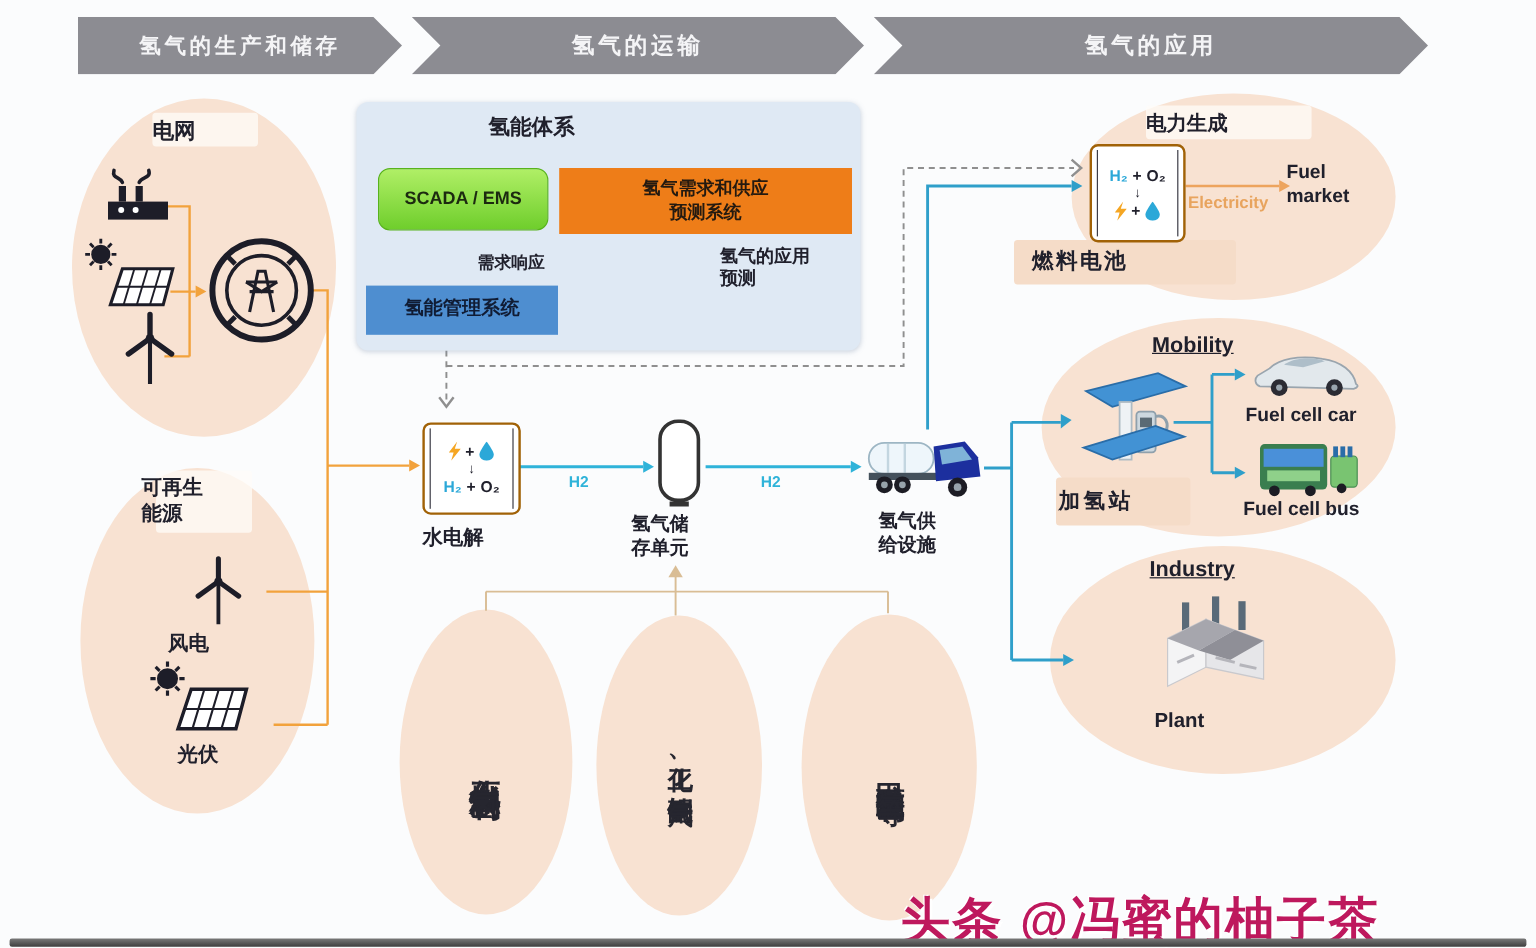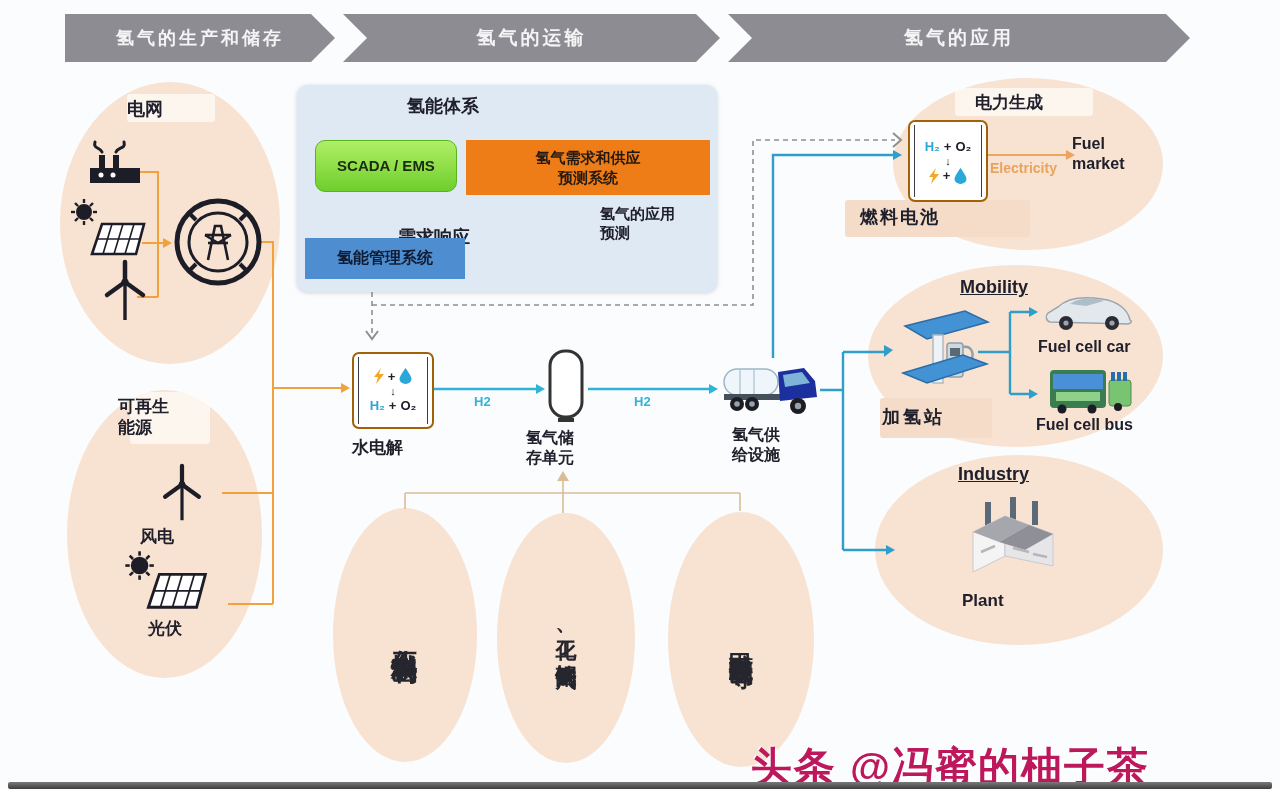--- a/index.html
+++ b/index.html
@@ -229,21 +229,21 @@
   <div class="lbl" style="left:407px;top:95px;width:200px;font-size:18px;z-index:3;">氢能体系</div>
   <div class="sysbox" style="left:315px;top:140px;width:140px;height:50px;border-radius:10px;background:linear-gradient(#b0ef66,#6fce2c);border:1px solid #58b31c;font-size:15px;color:#1c2a10;">
     <span>SCADA / EMS</span>
   </div>
   <div class="sysbox" style="left:466px;top:140px;width:244px;height:55px;background:#ee7d18;font-size:15px;color:#241a10;">
     <span>
       <span>氢气需求和供应</span><br>
       <span>预测系统</span>
     </span>
   </div>
-  <div class="lbl" style="left:398px;top:226px;width:92px;font-size:18px;z-index:3;">需求响应</div>
+  <div class="lbl" style="left:398px;top:210px;width:92px;font-size:14px;z-index:3;">需求响应</div>
   <div class="lbl" style="left:600px;top:205px;width:84px;font-size:15px;z-index:3;">
     <span>氢气的应用</span><br>
     <span>预测</span>
   </div>
   <div class="sysbox" style="left:305px;top:238px;width:160px;height:41px;background:#4e8ed0;font-size:16px;color:#101c34;">
     <span>氢能管理系统</span>
   </div>
 
   <div class="cellbox" style="left:352px;top:352px;width:78px;height:73px;">
     <div class="frow">
@@ -288,21 +288,21 @@
     <circle cx="15" cy="48" r="2.8" fill="#97a3ab"></circle>
       <circle cx="30" cy="48" r="2.8" fill="#97a3ab"></circle>
       <circle cx="76" cy="50" r="3.2" fill="#97a3ab"></circle>
   </svg>
   <div class="lbl" style="left:732px;top:425px;width:80px;font-size:16px;">
     <span>氢气供</span><br>
     <span>给设施</span>
   </div>
 
   <div class="strip" style="left:955px;top:88px;width:138px;height:28px;"></div>
-  <div class="lbl" style="left:955px;top:92px;width:138px;font-size:17px;padding-left:20px;">电力生成</div>
+  <div class="lbl" style="left:955px;top:92px;width:138px;font-size:17px;">电力生成</div>
   <div class="cellbox" style="left:908px;top:120px;width:76px;height:78px;">
     <div class="frow">
       <span class="h2txt">H₂</span>
       <span>+</span>
       <span class="o2txt">O₂</span>
     </div>
     <div style="font-size:11px;font-weight:bold;">↓</div>
     <div class="frow">
       <svg width="10" height="16" viewBox="0 0 10 16">
           <polygon points="7,0 0,9 4,9 2,16 10,6 5,6" fill="#f5a623"></polygon>

